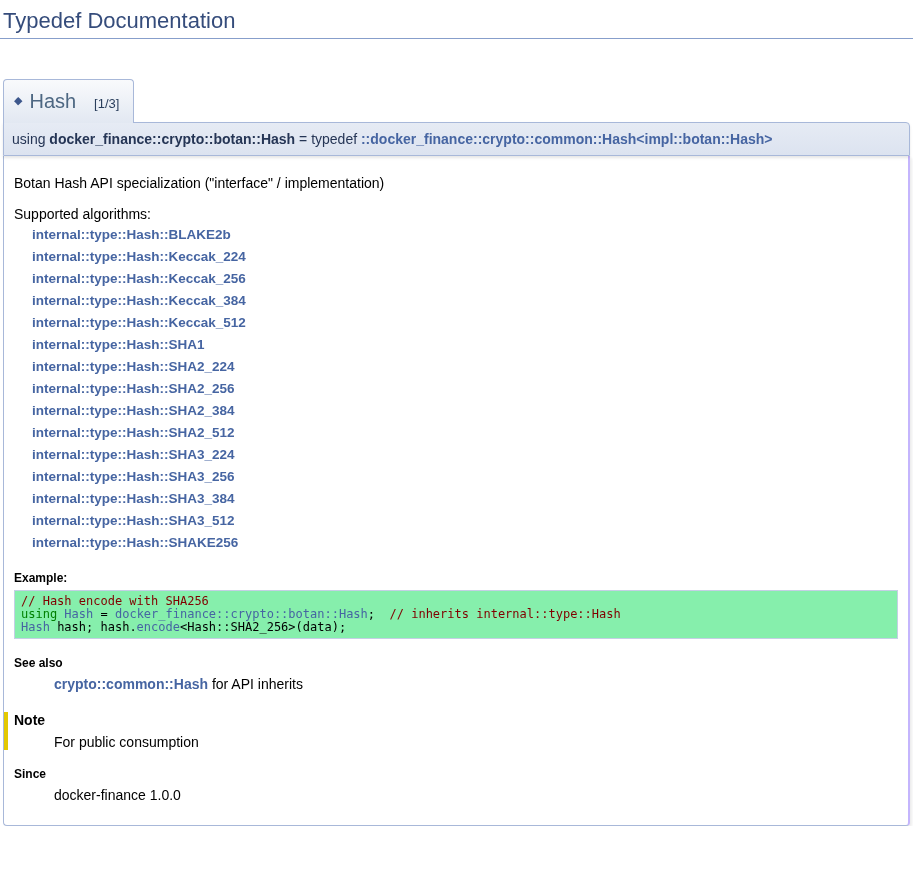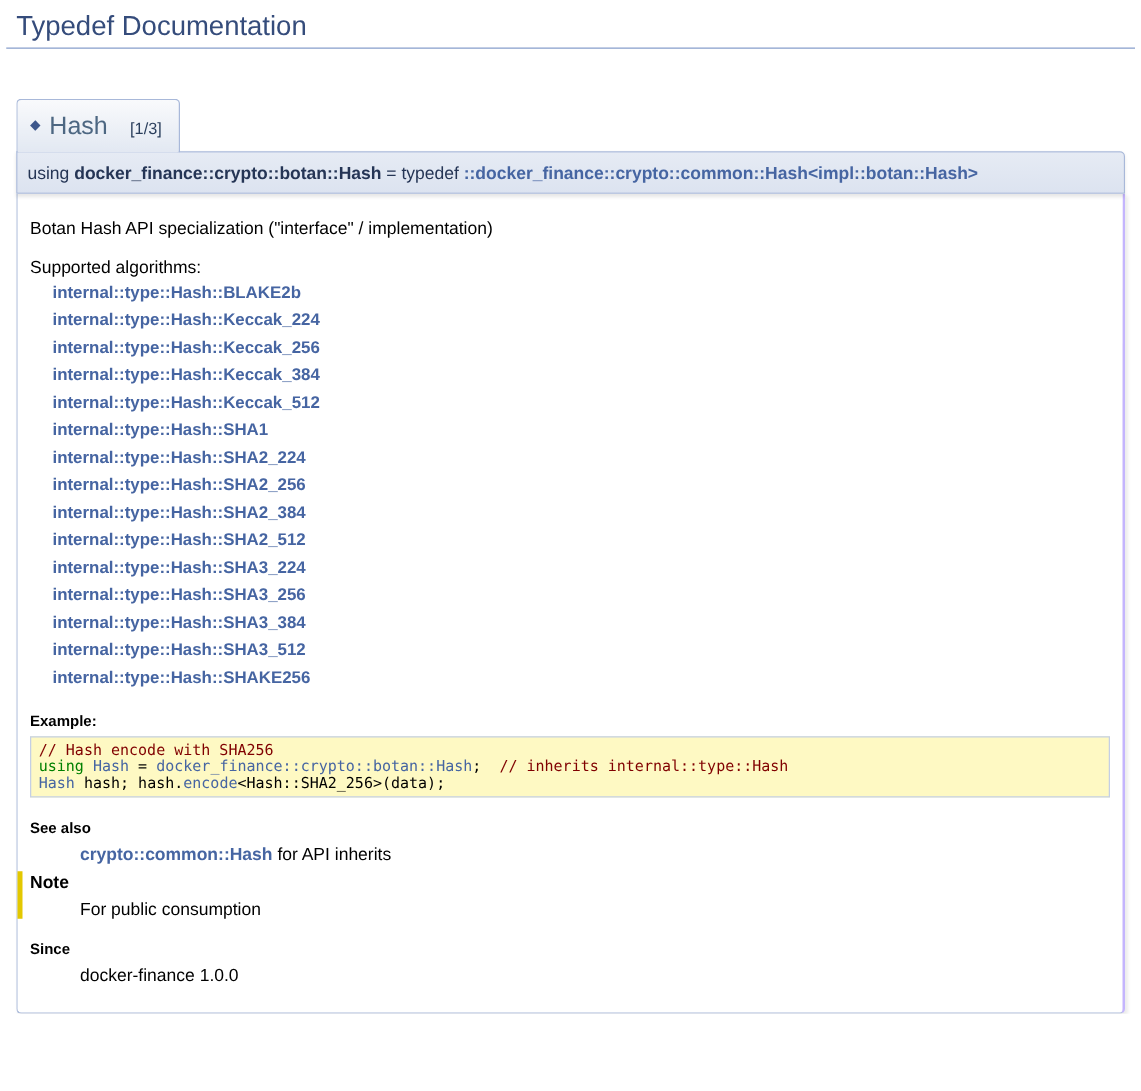--- a/index.html
+++ b/index.html
@@ -3,21 +3,21 @@
 <meta charset="utf-8">
 <style>
   * { box-sizing: border-box; }
   html, body { margin: 0; padding: 0; background: #ffffff; }
   body {
     width: 913px;
     font-family: "Liberation Sans", "DejaVu Sans", sans-serif;
     font-size: 14px;
     color: #000000;
   }
-  .contents { padding: 0 13px; }
+  .contents { padding: 0 3px; }
 
   h2.groupheader {
     font-size: 22px;
     font-weight: normal;
     color: #354C7B;
     border-bottom: 1px solid #879ECB;
     margin: 0 -8px 0 -8px;
     padding: 8px 8px 4px 8px;
   }
 
@@ -81,36 +81,36 @@
 
   .algo-list { margin: 2px 0 0 18px; }
   .algo-line { line-height: 22px; font-size: 13.5px; }
 
   dl.section { margin: 17px 0 2px 0; }
   dl.section dt { font-weight: bold; font-size: 12px; color: #000; }
   dl.section dd { margin: 6px 0 0 40px; }
 
   .fragment {
     border: 1px solid #C4CFE5;
-    background: #fef9c3;
+    background: #86efac;
     padding: 4px 6px;
     margin: 5px 0 8px 0;
     font-family: "DejaVu Sans Mono", "Liberation Mono", monospace;
     font-size: 12px;
     line-height: 13px;
     white-space: pre;
     overflow: hidden;
   }
   .tok-comment { color: #800000; }
   .tok-keyword { color: #008000; }
   .tok-link { color: #4665A2; cursor: pointer; }
   .tok-plain { color: #000000; }
 
   dl.note {
-    margin: 6px 0 2px -10px;
+    margin: 20px 0 2px -10px;
     padding-left: 6px;
     border-left: 4px solid #E3C800;
   }
   dl.note dt { font-weight: bold; font-size: 14px; color: #000; }
   dl.note dd { margin: 6px 0 2px 40px; }
 </style>
 </head>
 <body>
 
 <div class="contents">

